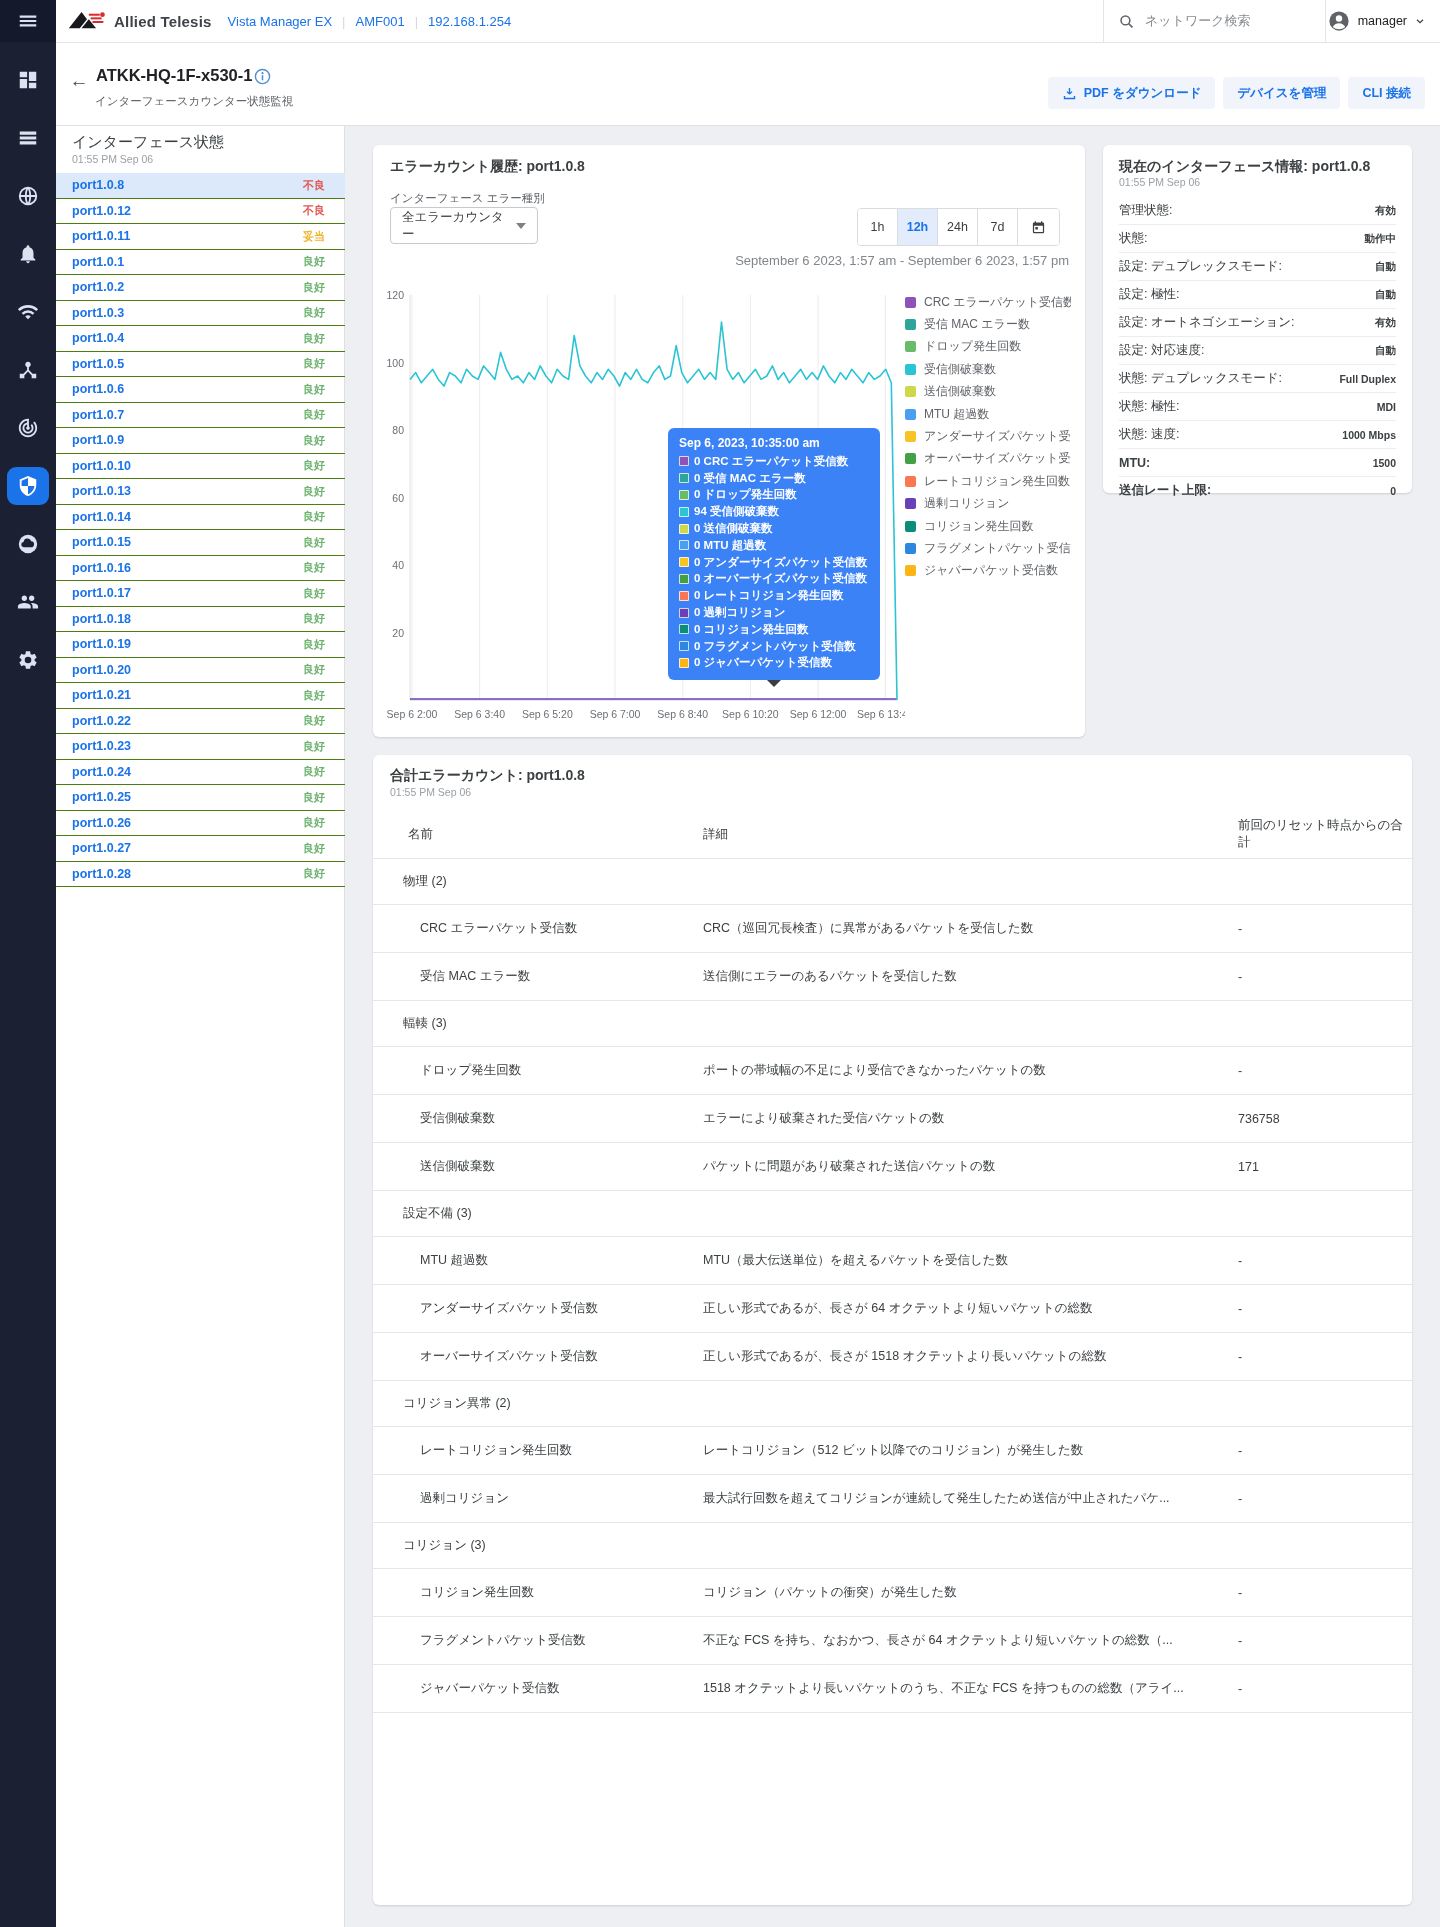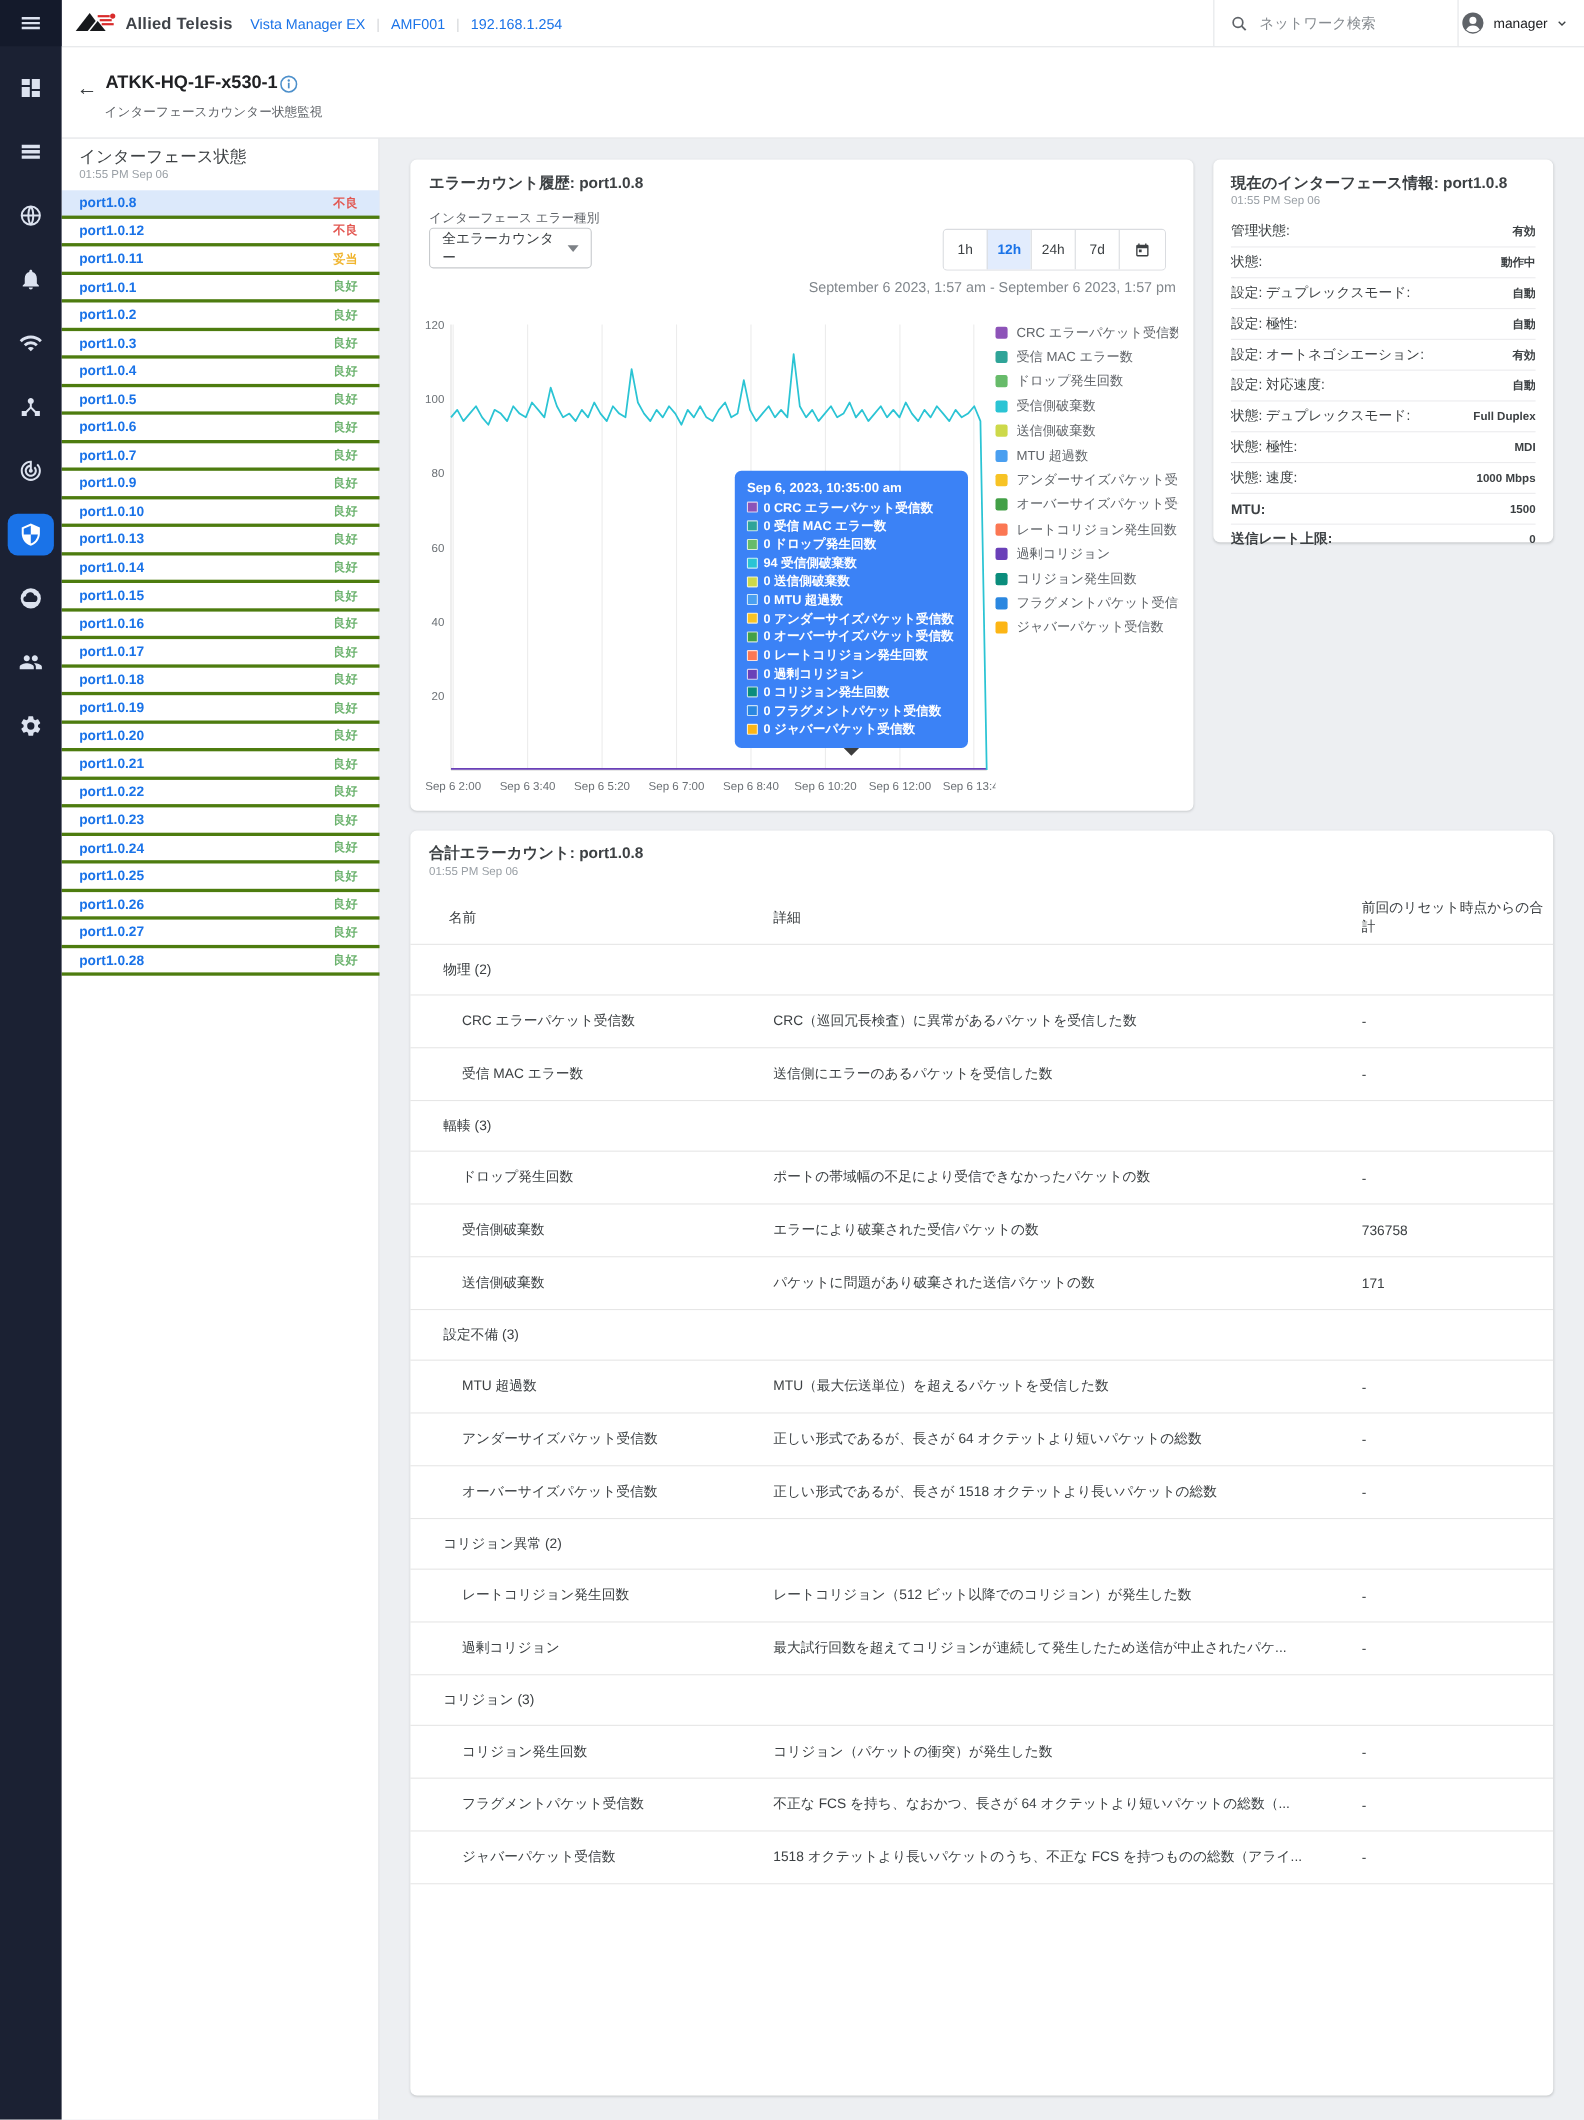--- a/index.html
+++ b/index.html
@@ -35,21 +35,21 @@
   .tb-buttons{position:absolute;right:15px;top:35px;display:flex;gap:8px;}
   .btn{height:32px;background:#f1f4fa;border:none;border-radius:4px;color:#1a73e8;font-weight:600;
        font-size:12.5px;display:flex;align-items:center;padding:0 14px;cursor:pointer;font-family:inherit;}
   .btn svg{margin-right:7px;}
   
   #portpanel{left:56px;top:125px;width:289px;height:1802px;background:#fff;border-right:1px solid #dde0e3;box-sizing:border-box;}
   #portpanel h2{margin:0;position:absolute;left:16px;top:8px;font-size:15px;font-weight:400;color:#3c4043;}
   #portpanel .ts{position:absolute;left:16px;top:28px;font-size:10.5px;color:#9aa0a6;}
   #portlist{position:absolute;left:0;top:48px;width:289px;}
   .prow{height:25.5px;display:flex;align-items:center;justify-content:space-between;
-        padding:0 20px 0 16px;border-bottom:3px solid #4d7c0f;cursor:pointer;box-sizing:border-box;}
+        padding:0 20px 0 16px;border-bottom:1px solid #4d7c0f;cursor:pointer;box-sizing:border-box;}
   .prow.sel{background:#dce9fb;}
   .prow .pname{color:#1a73e8;font-size:12.5px;font-weight:700;}
   .prow .pstat{font-size:11px;font-weight:600;}
   .st-bad{color:#e25650;} .st-warn{color:#f0b42c;} .st-good{color:#6db36f;}
   
   .card{background:#fff;border-radius:6px;box-shadow:0 1px 2px rgba(60,64,67,.18);}
   #chartcard{left:373px;top:145px;width:712px;height:592px;}
   #chartcard h3,#infocard h3,#tablecard h3{margin:0;font-size:14px;font-weight:700;color:#3c4043;}
   #chartcard h3{position:absolute;left:17px;top:13px;}
   .filter-label{position:absolute;left:17px;top:46px;font-size:11.5px;color:#5f6368;}
@@ -236,20 +236,35 @@
   <div id="back">←</div>
   <div id="pagetitle">ATKK-HQ-1F-x530-1</div>
   <div id="pagesub">インターフェースカウンター状態監視</div>
   <div id="infoicon">
     <svg width="17" height="17" viewBox="0 0 24 24">
       <circle cx="12" cy="12" r="10" fill="none" stroke="#4d90cb" stroke-width="2"></circle>
       <circle cx="12" cy="7.3" r="1.5" fill="#4d90cb"></circle>
       <rect x="10.9" y="10.2" width="2.2" height="7.2" fill="#4d90cb"></rect>
     </svg>
   </div>
+  <div class="tb-buttons" id="tbbuttons">
+      <button class="btn">
+        <svg width="15" height="15" viewBox="0 0 24 24">
+          <path d="M12 3v10m0 0l-4-4m4 4l4-4" fill="none" stroke="#1a73e8" stroke-width="2.2"></path>
+          <path d="M4 16v4h16v-4" fill="none" stroke="#1a73e8" stroke-width="2.2"></path>
+        </svg>
+        <span>PDF をダウンロード</span>
+      </button>
+      <button class="btn">
+        <span>デバイスを管理</span>
+      </button>
+      <button class="btn">
+        <span>CLI 接続</span>
+      </button>
+    </div>
 </div>
 
 <div id="portpanel" class="abs">
   <h2>インターフェース状態</h2>
   <div class="ts">01:55 PM Sep 06</div>
   <div id="portlist">
       <div class="prow sel">
         <span class="pname">port1.0.8</span>
         <span class="pstat st-bad">不良</span>
       </div>

